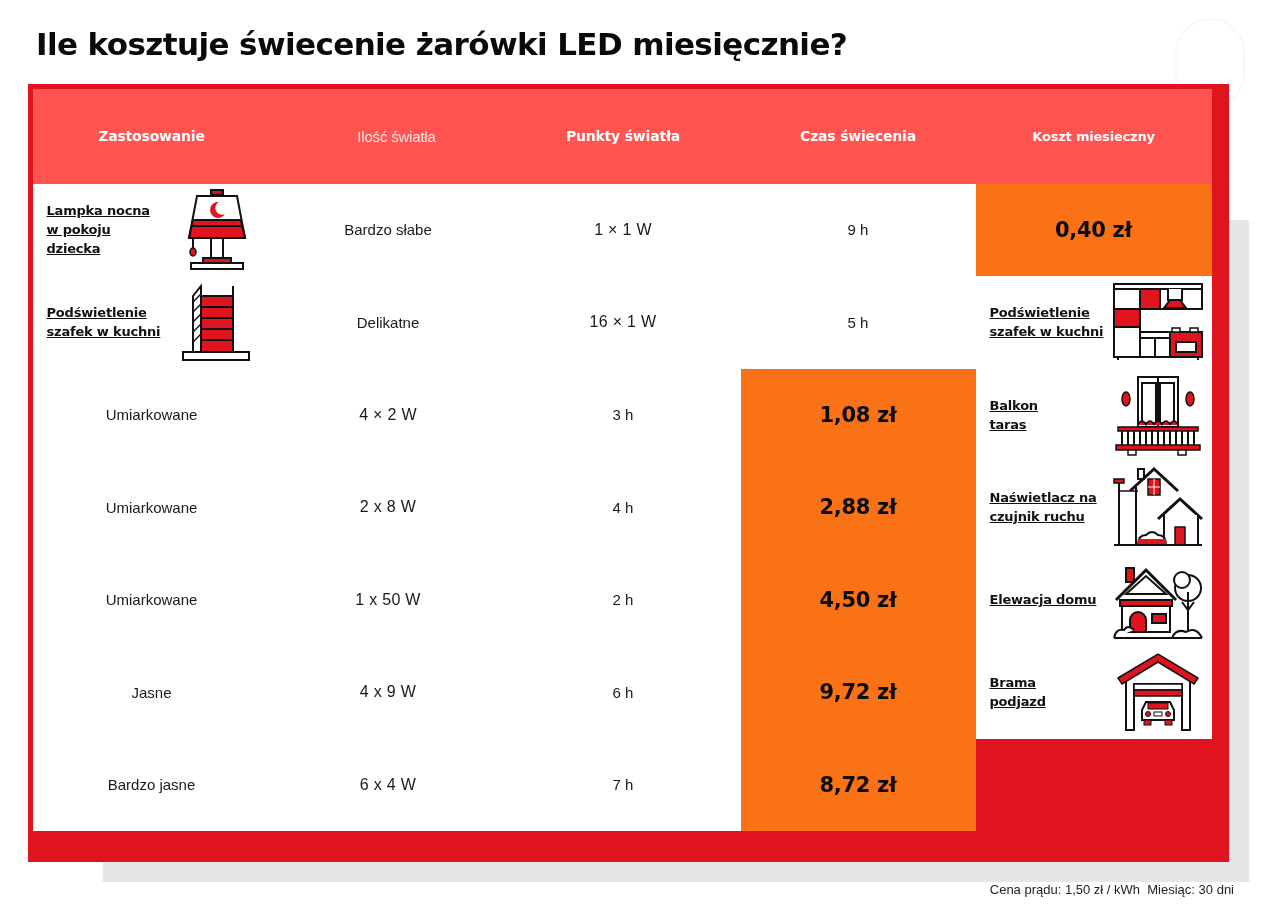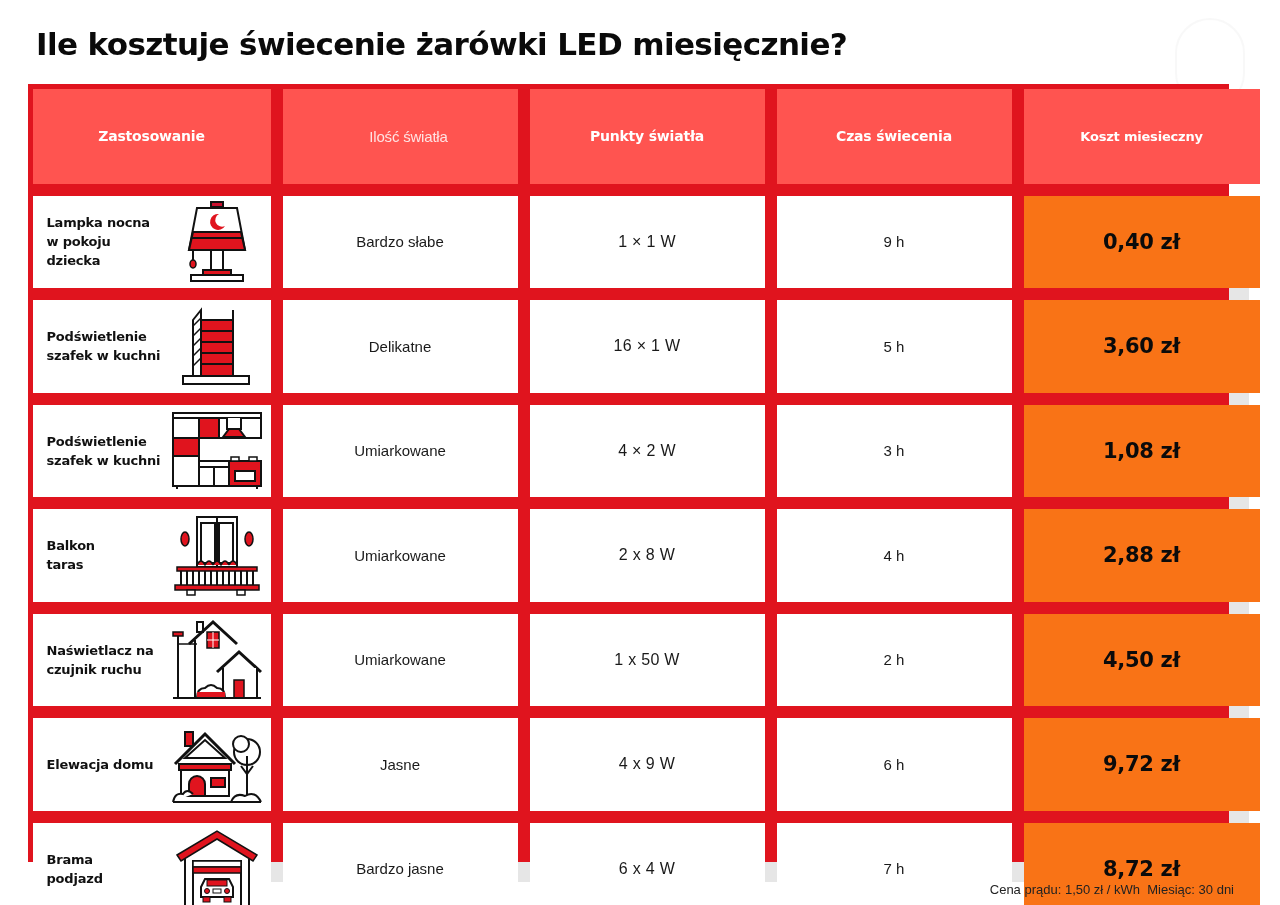--- a/index.html
+++ b/index.html
@@ -16,21 +16,21 @@
     position: absolute; left: 103px; top: 220px; width: 1146px; height: 662px;
     background: #e6e6e6;
   }
 
   .table-wrap {
     position: absolute; left: 28px; top: 84px; width: 1201px; height: 778px;
     background: #e0141e;
     display: grid;
     grid-template-columns: 238px 235px 235px 235px 236px;
     grid-template-rows: 95px repeat(7, 92.5px);
-    gap: 12px;
+    gap: 0;
     padding: 4.5px;
   }
 
   .cell {
     background: #ffffff;
     display: flex; align-items: center; justify-content: center;
     text-align: center;
     font-family: "Liberation Sans", sans-serif;
     font-size: 15px; color: #1a1a1a;
   }
@@ -43,20 +43,21 @@
   .hcell.light { font-weight: normal; color: #ffe3e3; font-family: "Liberation Sans", sans-serif; font-size: 15px; padding-left: 17px; }
   .hcell.small { font-size: 13px; }
 
   .cell.use {
     justify-content: space-between; padding: 0 6px 0 14px; text-align: left;
   }
   .use-label {
     font-family: "DejaVu Sans", sans-serif; font-weight: bold;
     font-size: 13px; line-height: 19px; color: #111; white-space: pre-line;
     letter-spacing: -0.2px;
+    text-decoration: underline;
   }
   .use-icon { width: 96px; height: 86px; display: flex; align-items: center; justify-content: center; }
   .use-icon svg { width: 92px; height: 84px; }
 
   .cell.num { font-size: 16px; letter-spacing: 0.3px; }
   .cell.time { font-size: 15px; }
   .cell.cost {
     background: #f97316;
     font-family: "DejaVu Sans", sans-serif; font-weight: bold;
     font-size: 21px; color: #0b0b0b; letter-spacing: -0.3px;
@@ -123,21 +124,20 @@
         <path d="M30 16 H62 V72 H30 Z" fill="#e0141e" stroke="#111" stroke-width="2"></path>
         <path d="M30 27 H62 M30 38 H62 M30 49 H62 M30 60 H62" stroke="#111" stroke-width="2"></path>
         <line x1="62" y1="6" x2="62" y2="72" stroke="#111" stroke-width="2"></line>
         <rect x="12" y="72" width="66" height="8" fill="#fff" stroke="#111" stroke-width="2"></rect>
       </svg>
     </span>
   </div>
   <div class="cell">Delikatne</div>
   <div class="cell num">16 × 1 W</div>
   <div class="cell time">5 h</div>
-  <div class="cell cost">3,60 zł</div>
 
   <div class="cell use">
     <span class="use-label">Podświetlenie
 szafek w kuchni</span>
     <span class="use-icon">
       <svg viewBox="0 0 92 84">
         <rect x="2" y="4" width="88" height="5" fill="#fff" stroke="#111" stroke-width="2"></rect>
         <rect x="2" y="9" width="26" height="20" fill="#fff" stroke="#111" stroke-width="2"></rect>
         <rect x="28" y="9" width="20" height="20" fill="#e0141e" stroke="#111" stroke-width="2"></rect>
         <rect x="48" y="9" width="42" height="20" fill="#fff" stroke="#111" stroke-width="2"></rect>

